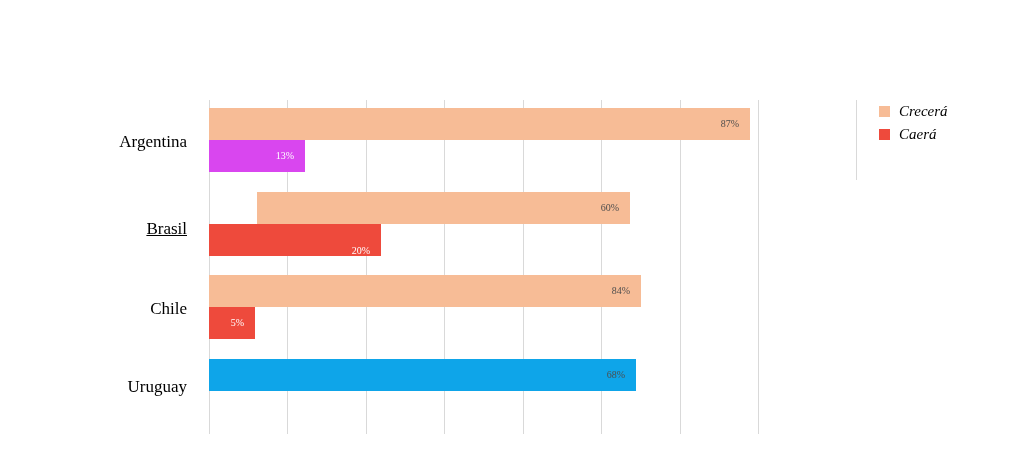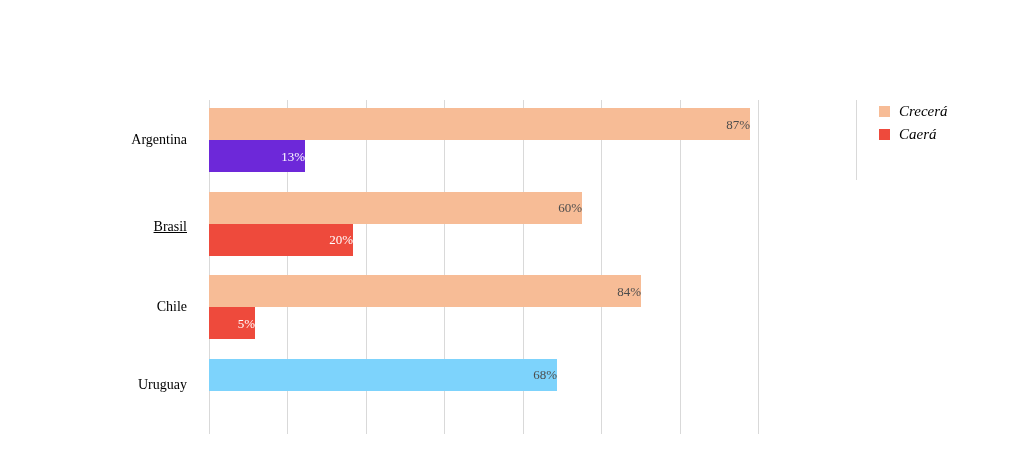--- a/index.html
+++ b/index.html
@@ -55,22 +55,22 @@
     top: 0;
     height: 32px;
     box-sizing: border-box;
     display: flex;
     align-items: center;
     justify-content: flex-end;
   }
 
   .bar-label {
     font-family: "Liberation Serif", "DejaVu Serif", serif;
-    font-size: 13px;
-    padding-right: 0;
+    font-size: 10px;
+    padding-right: 11px;
     white-space: nowrap;
     line-height: 1;
   }
 
   .bar-grow {
     background: #f7bc96;
   }
   .bar-grow .bar-label {
     color: #4d4d4d;
   }
@@ -81,21 +81,21 @@
   .bar-fall .bar-label {
     color: #ffffff;
   }
 
   
   .cat-label {
     position: absolute;
     right: 0;
     text-align: right;
     font-family: "Liberation Serif", "DejaVu Serif", serif;
-    font-size: 14px;
+    font-size: 17px;
     color: #000000;
     white-space: nowrap;
     line-height: 1;
   }
 
   #cat-labels {
     position: absolute;
     left: 0;
     top: 100px;
     width: 187px;
@@ -153,52 +153,52 @@
         <div class="gridline" style="left: 549px;"></div>
       </div>
     <div id="bars">
         <div class="cat-group" style="top: 8px;">
           <div class="bar-row">
             <div class="bar bar-grow" style="width: 541px; background: rgb(247, 188, 150);">
               <span class="bar-label">87%</span>
             </div>
           </div>
           <div class="bar-row">
-            <div class="bar bar-fall" style="width: 96px; background: #6d28d9;">
+            <div class="bar bar-fall" style="width: 96px; background: #d946ef;">
               <span class="bar-label">13%</span>
             </div>
           </div>
         </div>
         <div class="cat-group" style="top: 91.5px;">
           <div class="bar-row">
-            <div class="bar bar-grow" style="width: 373px; background: rgb(247, 188, 150);">
+            <div class="bar bar-grow" style="width: 373px; background: rgb(247, 188, 150); margin-left: 48px;">
               <span class="bar-label">60%</span>
             </div>
           </div>
           <div class="bar-row">
-            <div class="bar bar-fall" style="width: 144px; background: rgb(238, 74, 60);">
+            <div class="bar bar-fall" style="width: 172px; background: rgb(238, 74, 60); align-items: flex-end;">
               <span class="bar-label">20%</span>
             </div>
           </div>
         </div>
         <div class="cat-group" style="top: 175px;">
           <div class="bar-row">
             <div class="bar bar-grow" style="width: 432px; background: rgb(247, 188, 150);">
               <span class="bar-label">84%</span>
             </div>
           </div>
           <div class="bar-row">
             <div class="bar bar-fall" style="width: 46px; background: rgb(238, 74, 60);">
               <span class="bar-label">5%</span>
             </div>
           </div>
         </div>
         <div class="cat-group" style="top: 258.5px;">
           <div class="bar-row">
-            <div class="bar bar-grow" style="width: 348px; background: #7dd3fc;">
+            <div class="bar bar-grow" style="width: 427px; background: #0ea5e9;">
               <span class="bar-label">68%</span>
             </div>
           </div>
         </div>
       </div>
   </div>
 
   <div id="cat-labels">
       <div class="cat-label" style="top: 33px;">Argentina</div>
       <div class="cat-label" style="top: 120px; text-decoration: underline;">Brasil</div>

